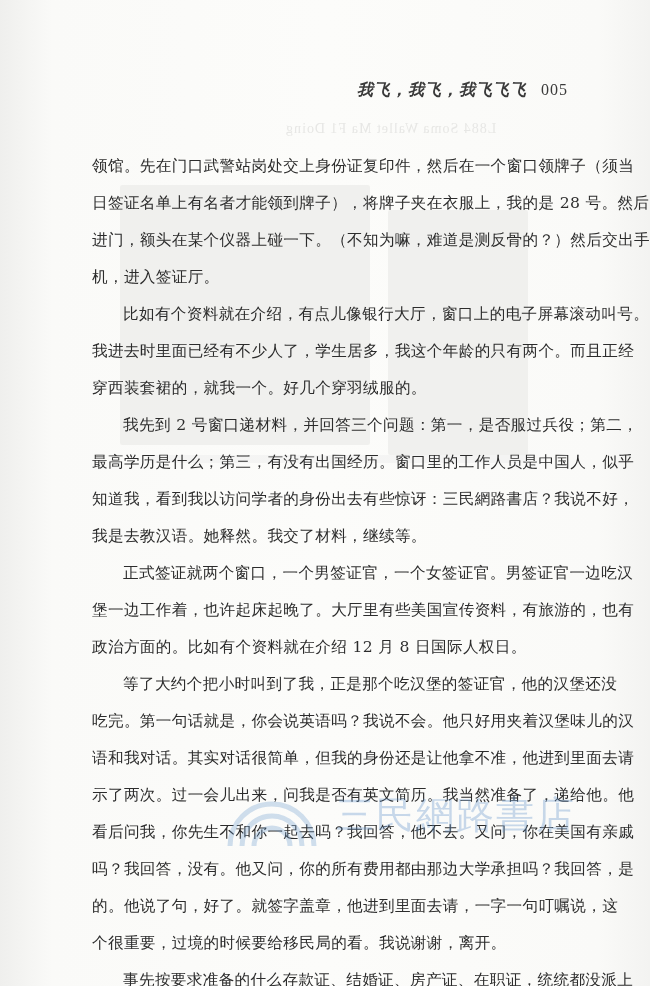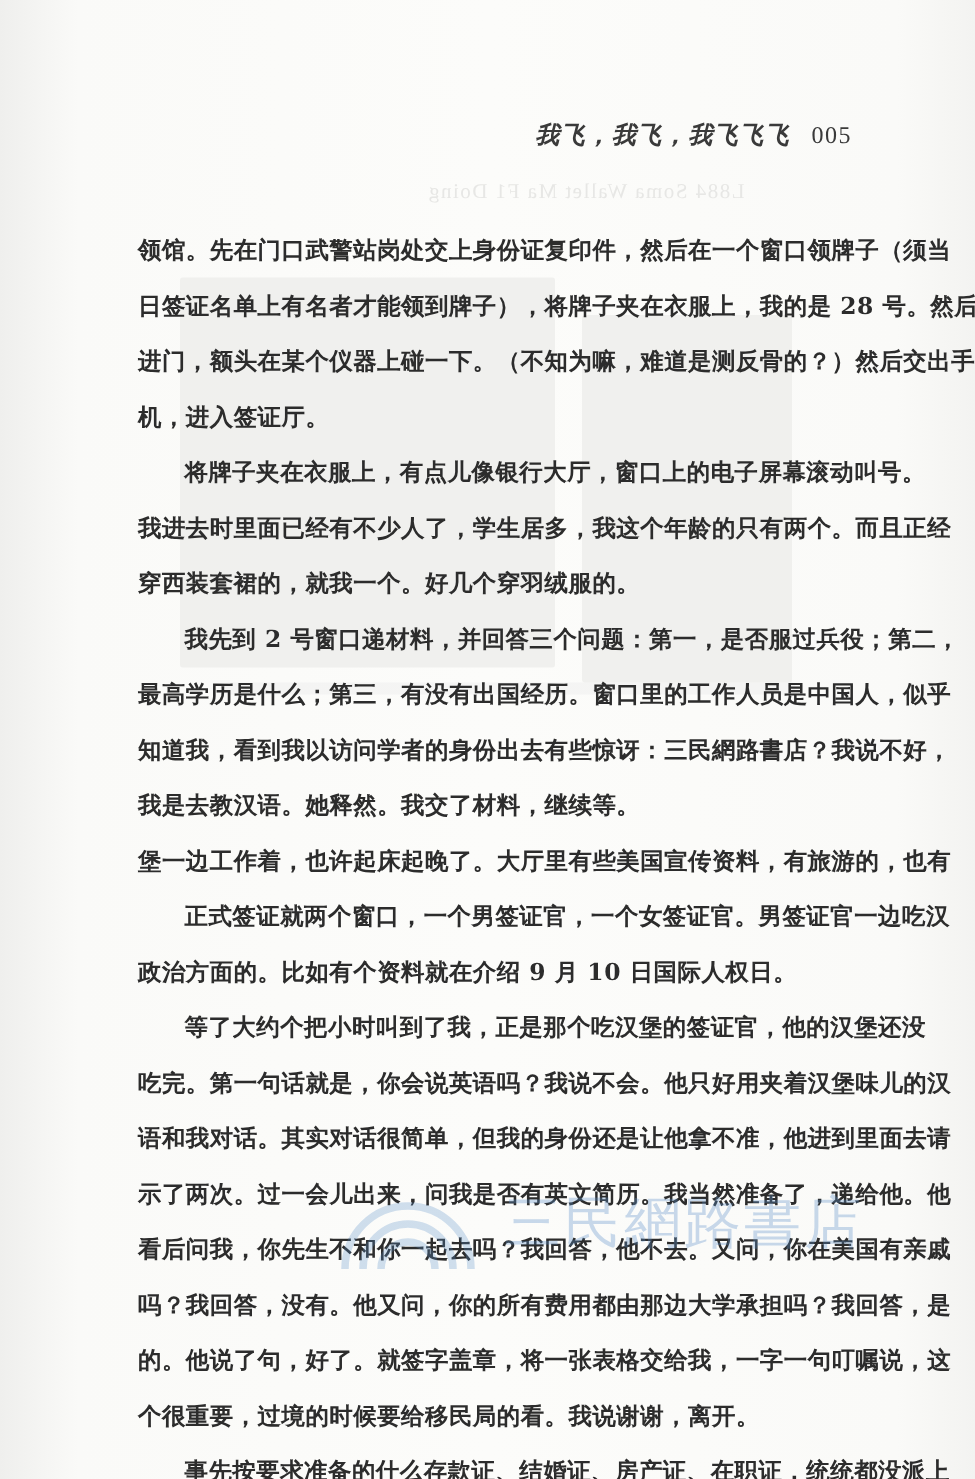--- a/index.html
+++ b/index.html
@@ -64,21 +64,20 @@
       width: 476px;
       font-size: 15.6px;
       line-height: 37.0px;
       letter-spacing: 0.35px;
       color: #2c2c2c;
     }
     .line {
       white-space: nowrap;
       height: 37px;
       overflow: visible;
-      font-weight: bold;
     }
     .line.indent {
       padding-left: 31px;
     }
     .watermark {
       position: absolute;
       left: 212px;
       top: 790px;
       width: 330px;
       height: 60px;
@@ -120,46 +119,46 @@
   <div class="body-text">
 
     <div>
       <div class="line">领馆。先在门口武警站岗处交上身份证复印件，然后在一个窗口领牌子（须当</div>
       <div class="line">日签证名单上有名者才能领到牌子），将牌子夹在衣服上，我的是 28 号。然后</div>
       <div class="line">进门，额头在某个仪器上碰一下。（不知为嘛，难道是测反骨的？）然后交出手</div>
       <div class="line">机，进入签证厅。</div>
     </div>
 
     <div>
-      <div class="line indent">将牌子夹在衣服上，有点儿像银行大厅，窗口上的电子屏幕滚动叫号。</div>
+      <div class="line indent">比如有个资料就在介绍，有点儿像银行大厅，窗口上的电子屏幕滚动叫号。</div>
       <div class="line">我进去时里面已经有不少人了，学生居多，我这个年龄的只有两个。而且正经</div>
       <div class="line">穿西装套裙的，就我一个。好几个穿羽绒服的。</div>
     </div>
 
     <div>
       <div class="line indent">我先到 2 号窗口递材料，并回答三个问题：第一，是否服过兵役；第二，</div>
       <div class="line">最高学历是什么；第三，有没有出国经历。窗口里的工作人员是中国人，似乎</div>
       <div class="line">知道我，看到我以访问学者的身份出去有些惊讶：三民網路書店？我说不好，</div>
       <div class="line">我是去教汉语。她释然。我交了材料，继续等。</div>
     </div>
 
     <div>
+      <div class="line indent">正式签证就两个窗口，一个男签证官，一个女签证官。男签证官一边吃汉</div>
       <div class="line">堡一边工作着，也许起床起晚了。大厅里有些美国宣传资料，有旅游的，也有</div>
-      <div class="line indent">正式签证就两个窗口，一个男签证官，一个女签证官。男签证官一边吃汉</div>
-      <div class="line">政治方面的。比如有个资料就在介绍 9 月 10 日国际人权日。</div>
+      <div class="line">政治方面的。比如有个资料就在介绍 12 月 8 日国际人权日。</div>
     </div>
 
     <div>
       <div class="line indent">等了大约个把小时叫到了我，正是那个吃汉堡的签证官，他的汉堡还没</div>
       <div class="line">吃完。第一句话就是，你会说英语吗？我说不会。他只好用夹着汉堡味儿的汉</div>
       <div class="line">语和我对话。其实对话很简单，但我的身份还是让他拿不准，他进到里面去请</div>
       <div class="line">示了两次。过一会儿出来，问我是否有英文简历。我当然准备了，递给他。他</div>
       <div class="line">看后问我，你先生不和你一起去吗？我回答，他不去。又问，你在美国有亲戚</div>
       <div class="line">吗？我回答，没有。他又问，你的所有费用都由那边大学承担吗？我回答，是</div>
-      <div class="line">的。他说了句，好了。就签字盖章，将一张表格交给我，一字一句叮嘱说，这</div>
+      <div class="line">的。他说了句，好了。就签字盖章，他进到里面去请，一字一句叮嘱说，这</div>
       <div class="line">个很重要，过境的时候要给移民局的看。我说谢谢，离开。</div>
     </div>
 
     <div>
       <div class="line indent">事先按要求准备的什么存款证、结婚证、房产证、在职证，统统都没派上</div>
 
     </div>
 
   </div>
 

